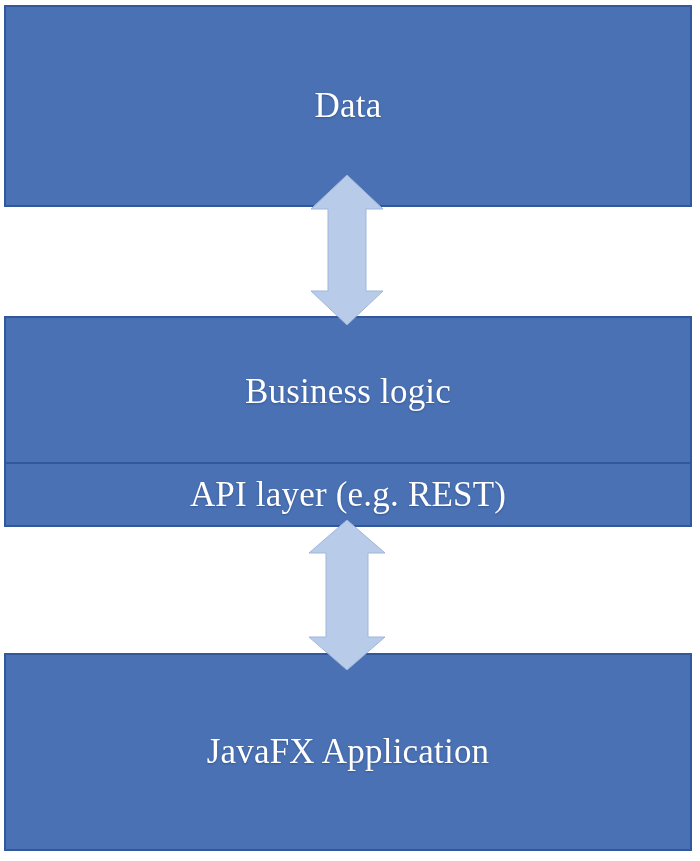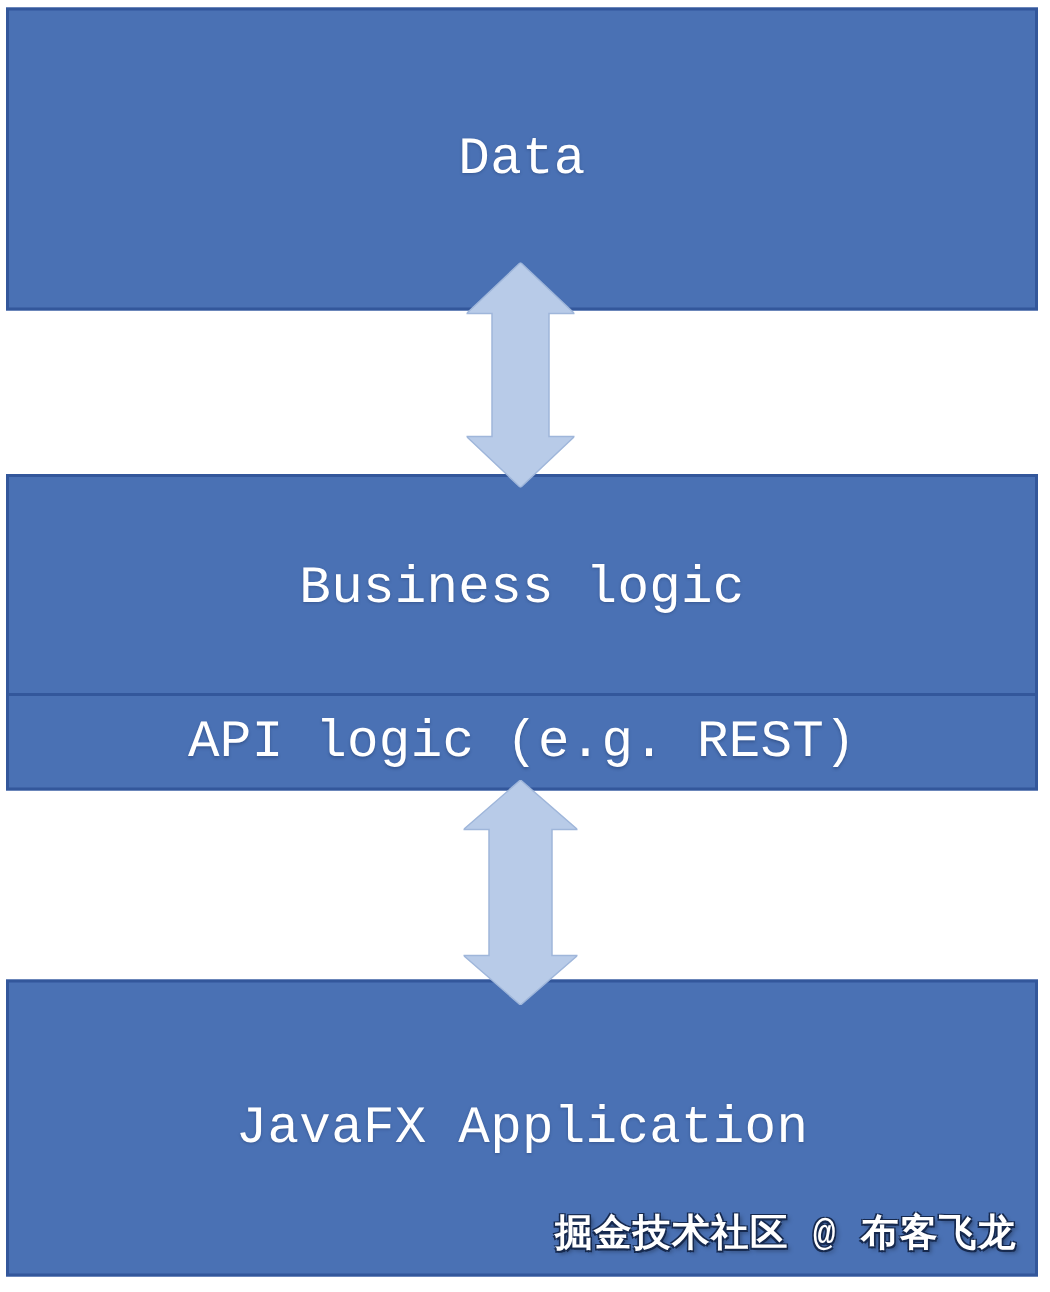--- a/index.html
+++ b/index.html
@@ -6,21 +6,21 @@
     margin: 0;
     padding: 0;
     background: #ffffff;
   }
   .canvas {
     position: relative;
     width: 700px;
     height: 861px;
     background: var(--background, #ffffff);
     overflow: hidden;
-    font-family: Liberation Mono, monospace;
+    font-family: Liberation Serif, serif;
   }
   .box {
     position: absolute;
     left: 4px;
     width: 688px;
     box-sizing: border-box;
     background: var(--box-fill, #4a71b4);
     border: 2px solid var(--box-border, #33579b);
     display: flex;
     align-items: center;
@@ -78,26 +78,25 @@
 
   <svg class="arrow" id="arrow-top" width="72" height="150" viewBox="0 0 72 150" aria-hidden="true">
     <polygon points="36,0 0,34 17,34 17,116 0,116 36,150 72,116 55,116 55,34 72,34"></polygon>
   </svg>
 
   <div class="box" id="box-business">
     <span class="box-label">Business logic</span>
   </div>
 
   <div class="box" id="box-api">
-    <span class="box-label">API logic (e.g. REST)</span>
+    <span class="box-label">API layer (e.g. REST)</span>
   </div>
 
   <svg class="arrow" id="arrow-bottom" width="76" height="150" viewBox="0 0 76 150" aria-hidden="true">
     <polygon points="38,0 0,33 17,33 17,117 0,117 38,150 76,117 59,117 59,33 76,33"></polygon>
   </svg>
 
   <div class="box" id="box-javafx">
     <span class="box-label">JavaFX Application</span>
   </div>
 
-  <div class="watermark">掘金技术社区 @ 布客飞龙</div>
 
 </div>
 
 </body></html>

